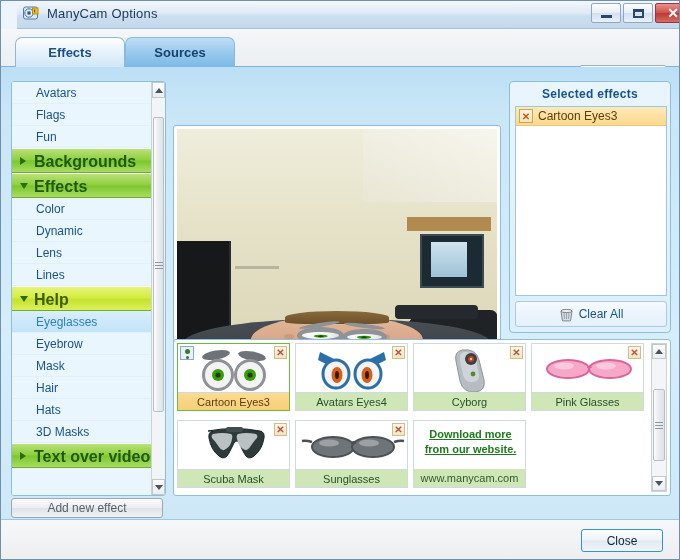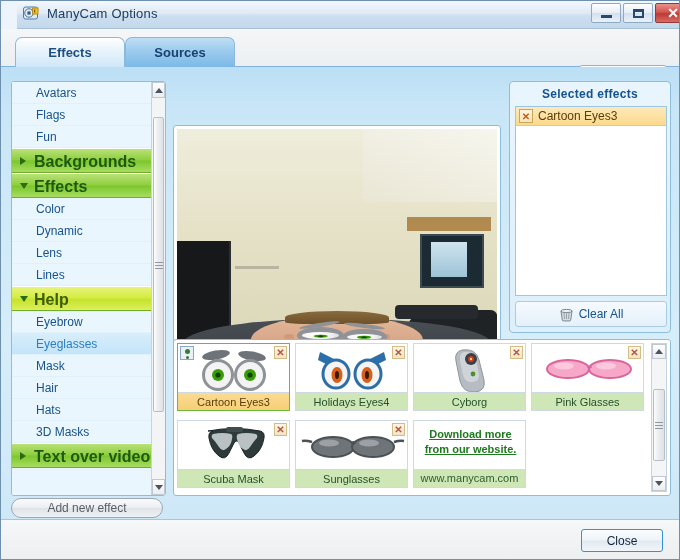--- a/index.html
+++ b/index.html
@@ -174,21 +174,21 @@
   #sb-grip {
     position:absolute; left:50%; top:50%; margin-left:-4px; margin-top:-4px;
     width:8px; height:8px;
     background:
       linear-gradient(180deg, transparent 0 1px, #8e98a2 1px 2px, transparent 2px 4px,
                      #8e98a2 4px 5px, transparent 5px 7px, #8e98a2 7px 8px);
   }
 
   #add-effect-btn {
     position:absolute; left:10px; top:431px; width:152px; height:20px;
-    border:1px solid #9aa8b5; border-radius:10px;
+    border:1px solid #9aa8b5; border-radius:3px;
     background: linear-gradient(180deg,#fbfbfc 0%, #eceef1 48%, #dfe3e8 52%, #eff1f4 100%);
     display:flex; align-items:center; justify-content:center;
     font-size:12px; color:#5a6068; cursor:pointer;
   }
 
   
   #preview {
     position:absolute; left:172px; top:14px; width:328px; height:252px;
     border:1px solid #8fbedd; border-radius:3px; background:#ffffff;
     padding:3px;
@@ -510,22 +510,22 @@
           <div class="tree-leaf"><span>Avatars</span></div>
           <div class="tree-leaf"><span>Flags</span></div>
           <div class="tree-leaf"><span>Fun</span></div>
           <div class="tree-group"><span class="tri right"></span><span>Backgrounds</span></div>
           <div class="tree-group"><span class="tri down"></span><span>Effects</span></div>
           <div class="tree-leaf"><span>Color</span></div>
           <div class="tree-leaf"><span>Dynamic</span></div>
           <div class="tree-leaf"><span>Lens</span></div>
           <div class="tree-leaf"><span>Lines</span></div>
           <div class="tree-group active"><span class="tri down"></span><span>Help accessories</span></div>
+          <div class="tree-leaf selected"><span>Eyeglasses</span></div>
           <div class="tree-leaf"><span>Eyebrow</span></div>
-          <div class="tree-leaf selected"><span>Eyeglasses</span></div>
           <div class="tree-leaf"><span>Mask</span></div>
           <div class="tree-leaf"><span>Hair</span></div>
           <div class="tree-leaf"><span>Hats</span></div>
           <div class="tree-leaf"><span>3D Masks</span></div>
           <div class="tree-group"><span class="tri right"></span><span>Text over video</span></div>
         </div>
 
       <div id="sb-scroll">
         <div class="sb-arrow" id="sb-up">
           <div class="arrow-up"></div>
@@ -629,21 +629,21 @@
       <svg viewBox="0 0 113 49" width="113" height="49">
         <path d="M24 8 L52 22 L50 30 L22 16 Z" fill="#2c6ea8"></path>
         <path d="M88 8 L60 22 L62 30 L90 16 Z" fill="#2c6ea8"></path>
         <ellipse cx="40" cy="30" rx="13" ry="14" fill="#f4f4f4" stroke="#2c6ea8" stroke-width="3"></ellipse>
         <ellipse cx="72" cy="30" rx="13" ry="14" fill="#f4f4f4" stroke="#2c6ea8" stroke-width="3"></ellipse>
         <ellipse cx="41" cy="31" rx="5.5" ry="8" fill="#d4601c"></ellipse>
         <ellipse cx="71" cy="31" rx="5.5" ry="8" fill="#d4601c"></ellipse>
         <ellipse cx="41" cy="31" rx="2" ry="4" fill="#3b1a05"></ellipse>
         <ellipse cx="71" cy="31" rx="2" ry="4" fill="#3b1a05"></ellipse>
       </svg></div>
-            <div class="caption">Holidays Eyes4</div>
+            <div class="caption">Avatars Eyes4</div>
           </div>
           <div class="cell" style="left: 236px; top: 0px;">
             <div class="cell-x">✕</div>
             <div class="thumb">
       <svg viewBox="0 0 113 49" width="113" height="49">
         <path d="M48 6 q14 -2 17 10 l5 20 q2 11 -9 12 q-12 1 -15 -11 l-4 -20 q-2 -9 6 -11 z" fill="#b6bcc2" stroke="#8d949b"></path>
         <path d="M50 8 q10 -1 12 8 l3 14 q1 7 -6 8 q-8 1 -10 -7 l-3 -14 q-1 -8 4 -9 z" fill="#cfd4d9"></path>
         <circle cx="57" cy="15" r="6" fill="#3b4046"></circle>
         <circle cx="57" cy="15" r="3" fill="#cf3a18"></circle>
         <circle cx="57" cy="15" r="1.2" fill="#ffd0a0"></circle>

